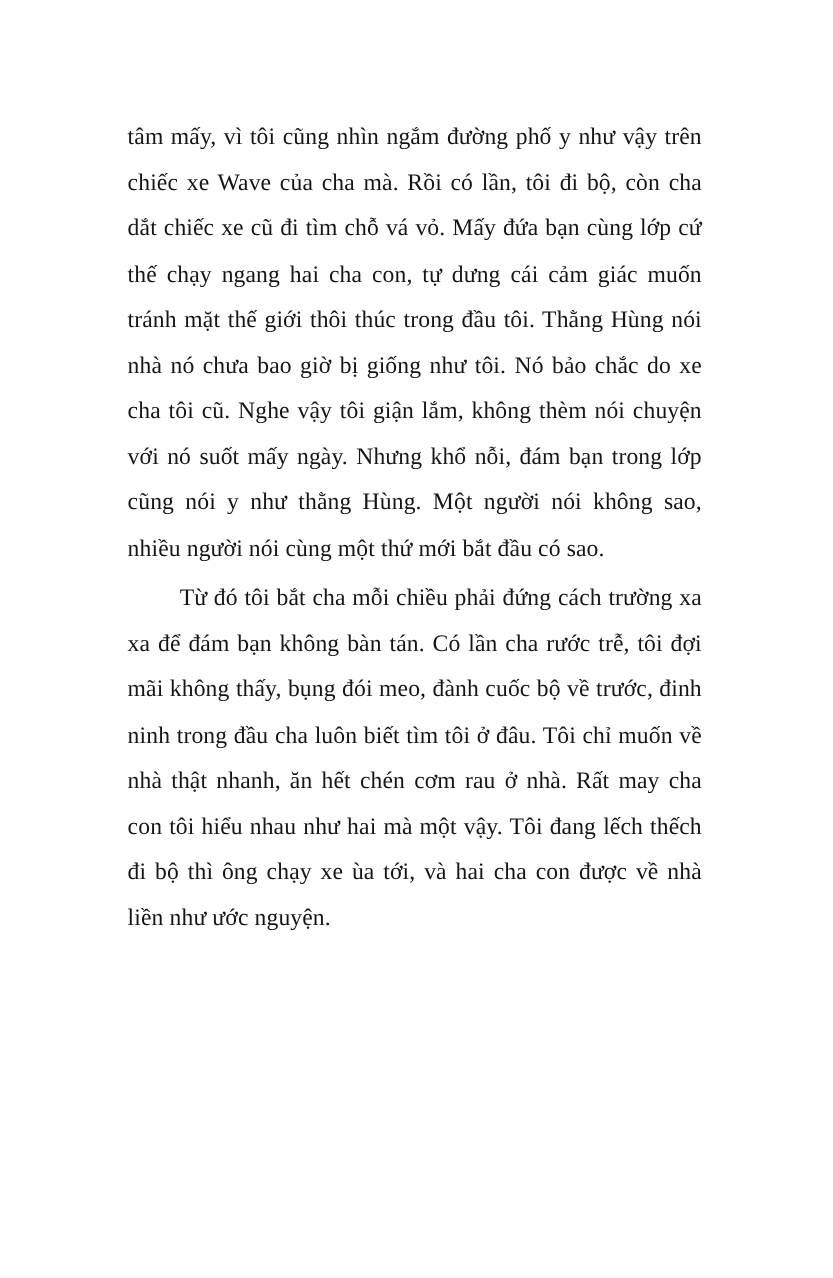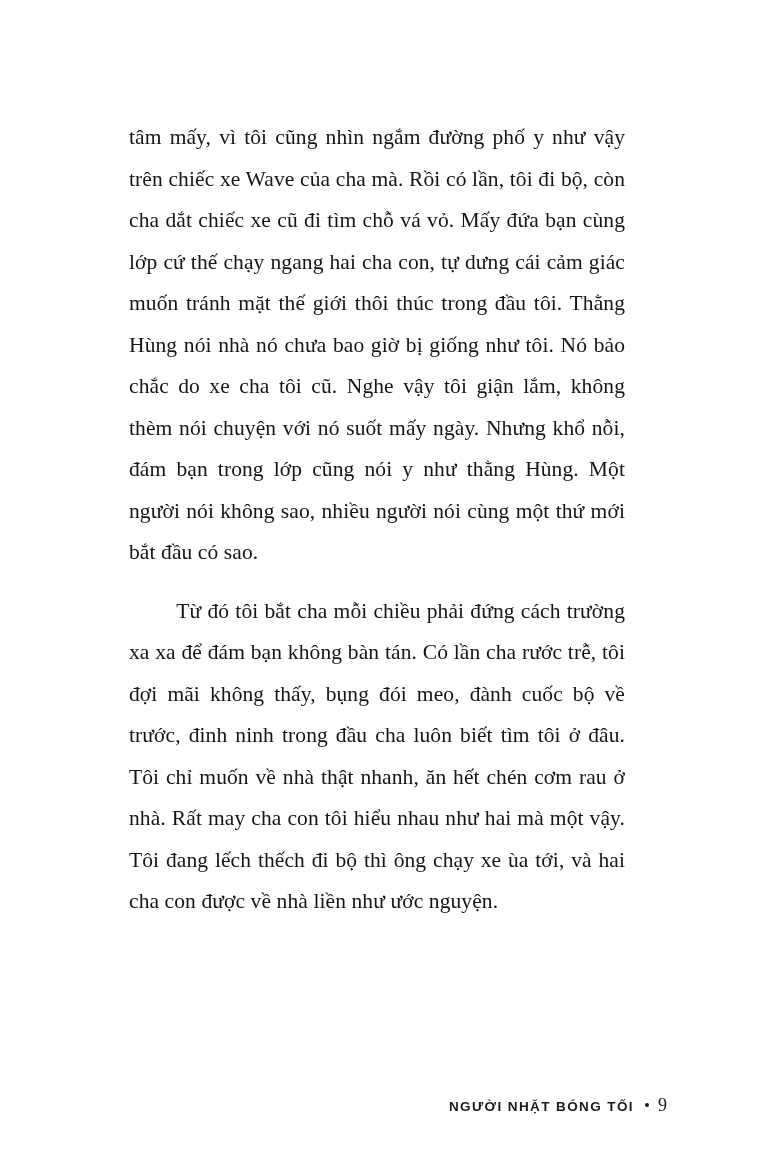--- a/index.html
+++ b/index.html
@@ -20,21 +20,21 @@
     height: 1162px;
     box-sizing: border-box;
   }
   .text-block {
     position: absolute;
     left: 112px;
     top: 100px;
     width: 530px;
   }
   .para {
-    margin: 17px;
+    margin: 4px;
     font-size: 21.5px;
     line-height: 41.5px;
     text-align: justify;
     text-justify: inter-word;
     letter-spacing: 0.1px;
     color: #151515;
   }
   .para + .para {
     text-indent: 2.2em;
   }
@@ -74,19 +74,14 @@
 </head>
 <body>
 
 <div class="page">
 
   <div class="text-block">
     <p class="para">tâm mấy, vì tôi cũng nhìn ngắm đường phố y như vậy trên chiếc xe Wave của cha mà. Rồi có lần, tôi đi bộ, còn cha dắt chiếc xe cũ đi tìm chỗ vá vỏ. Mấy đứa bạn cùng lớp cứ thế chạy ngang hai cha con, tự dưng cái cảm giác muốn tránh mặt thế giới thôi thúc trong đầu tôi. Thằng Hùng nói nhà nó chưa bao giờ bị giống như tôi. Nó bảo chắc do xe cha tôi cũ. Nghe vậy tôi giận lắm, không thèm nói chuyện với nó suốt mấy ngày. Nhưng khổ nỗi, đám bạn trong lớp cũng nói y như thằng Hùng. Một người nói không sao, nhiều người nói cùng một thứ mới bắt đầu có sao.</p>
     <p class="para">Từ đó tôi bắt cha mỗi chiều phải đứng cách trường xa xa để đám bạn không bàn tán. Có lần cha rước trễ, tôi đợi mãi không thấy, bụng đói meo, đành cuốc bộ về trước, đinh ninh trong đầu cha luôn biết tìm tôi ở đâu. Tôi chỉ muốn về nhà thật nhanh, ăn hết chén cơm rau ở nhà. Rất may cha con tôi hiểu nhau như hai mà một vậy. Tôi đang lếch thếch đi bộ thì ông chạy xe ùa tới, và hai cha con được về nhà liền như ước nguyện.</p>
   </div>
 
-  <div class="footer">
-    <span class="footer-title">NGƯỜI NHẶT BÓNG TỐI</span>
-    <span class="footer-dot"></span>
-    <span class="footer-page">9</span>
-  </div>
 
 </div>
 
 </body></html>

